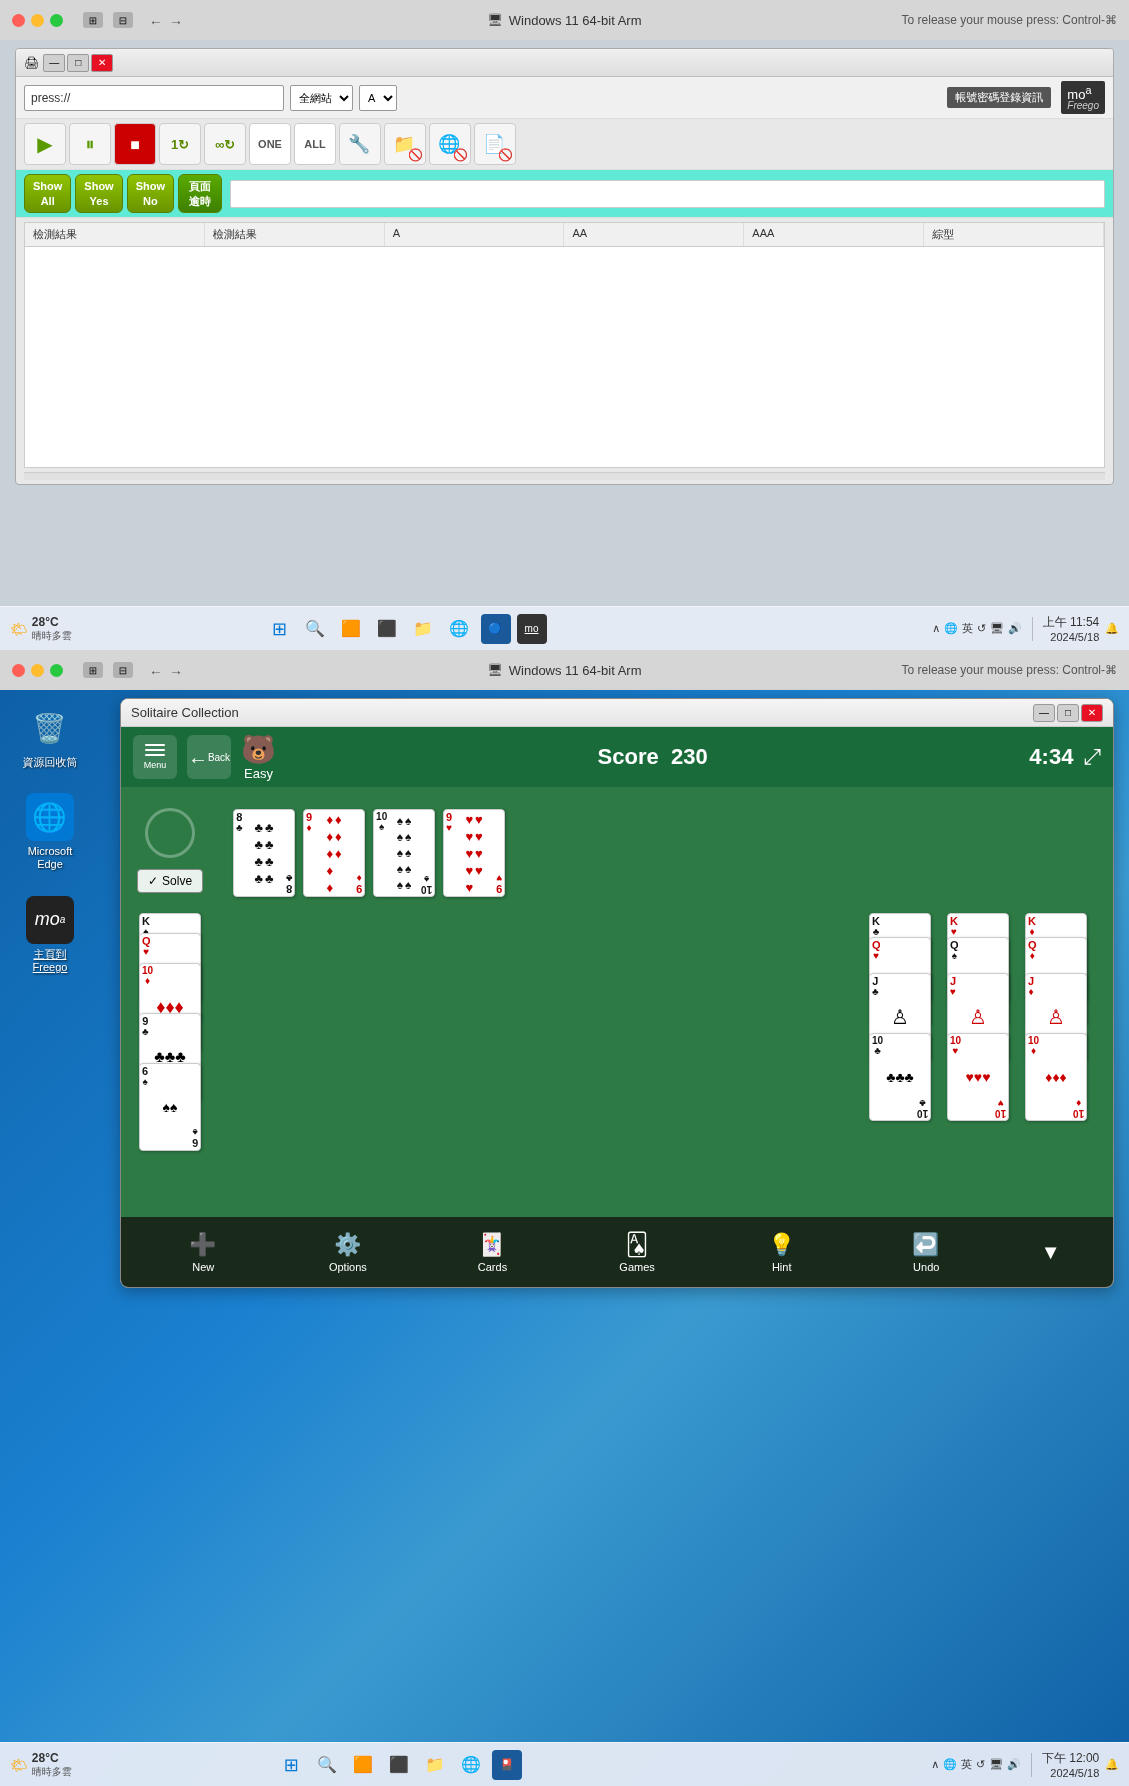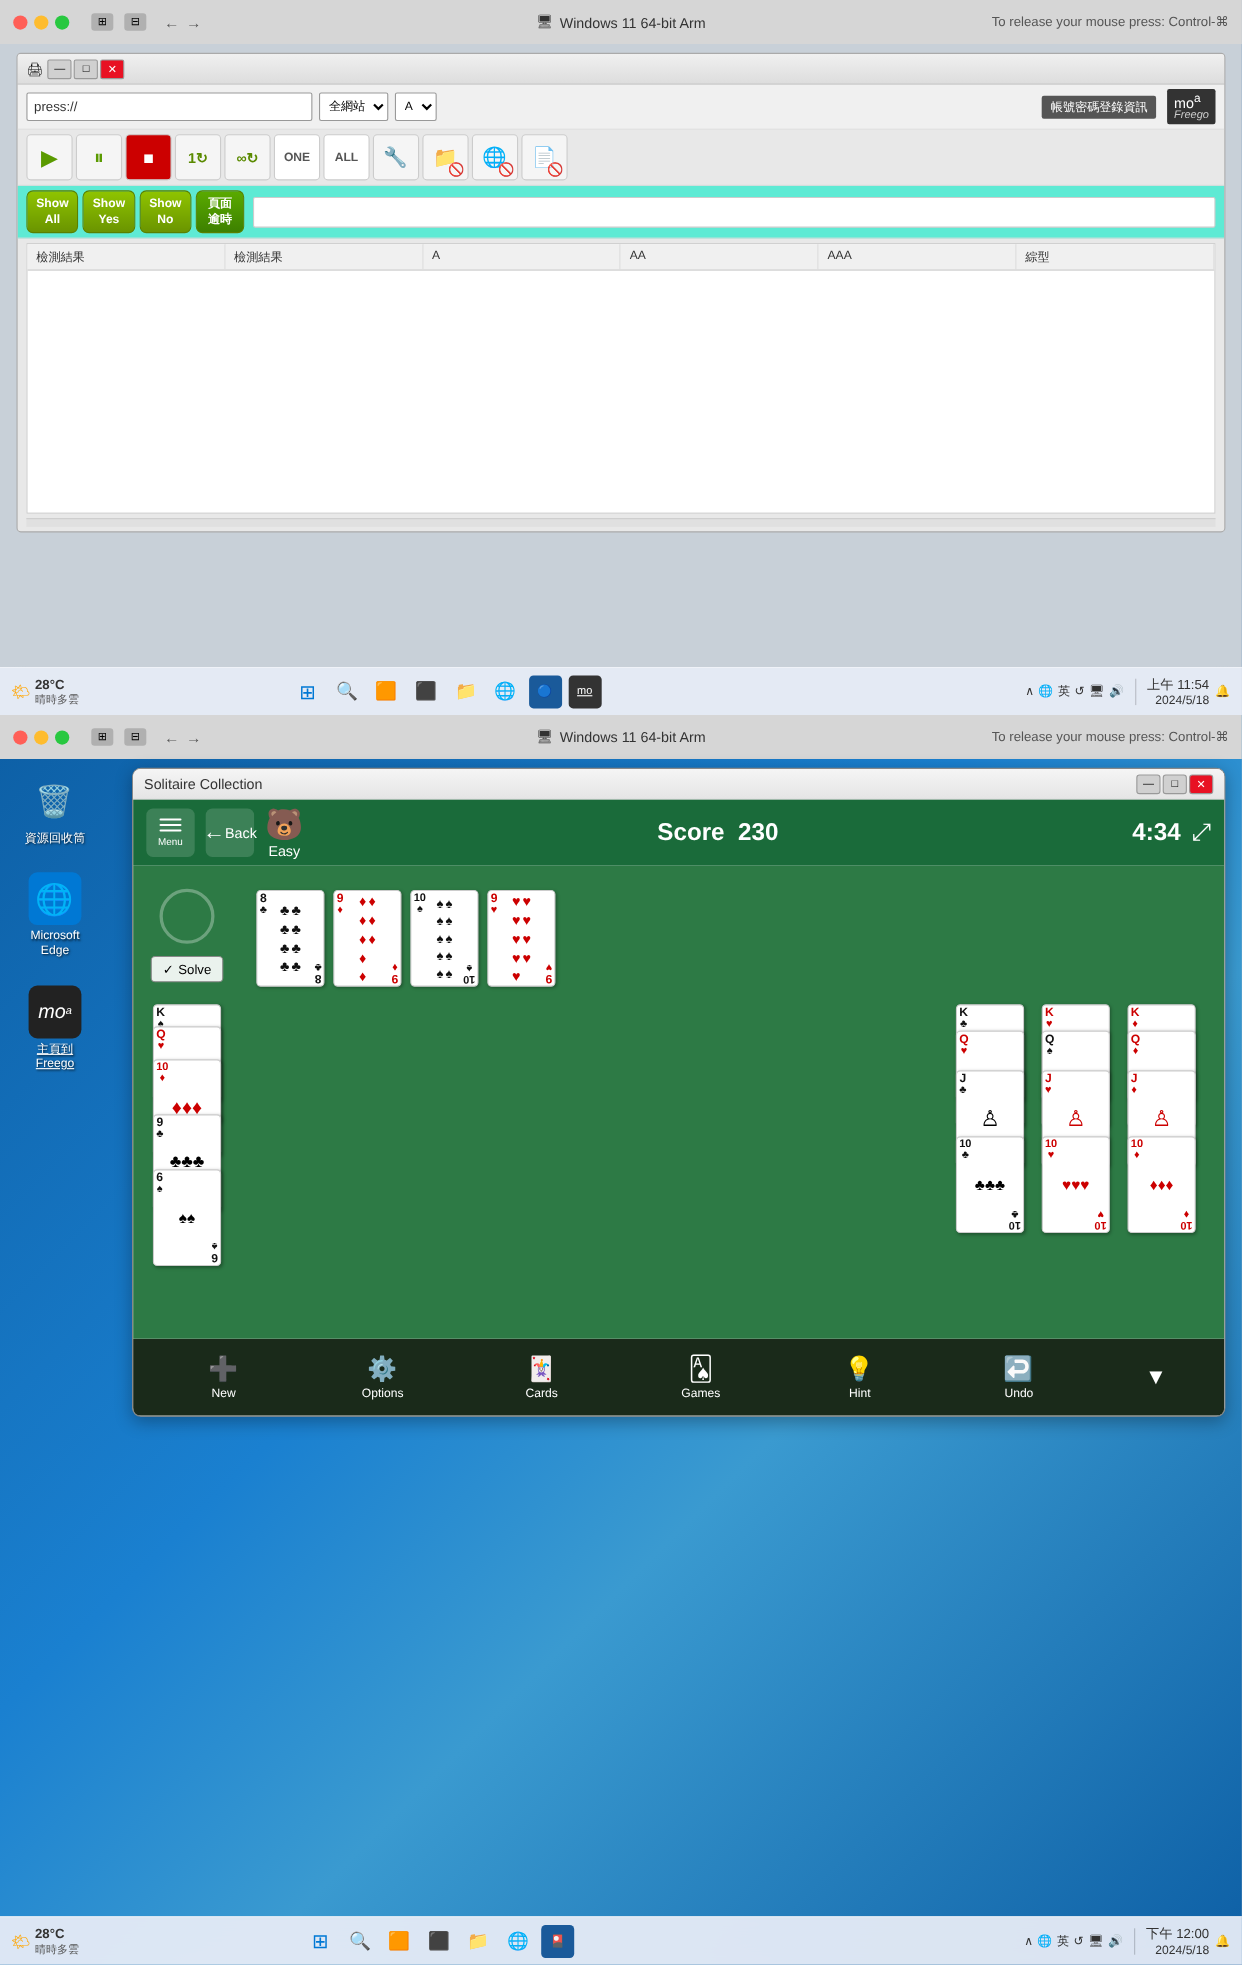--- a/index.html
+++ b/index.html
@@ -531,21 +531,21 @@
 
     <div class="sol-header">
       <div class="sol-menu-btn">
         <div class="sol-menu-line"></div>
         <div class="sol-menu-line"></div>
         <div class="sol-menu-line"></div>
         <span style="font-size:9px;color:white;margin-top:1px;">Menu</span>
       </div>
       <div class="sol-back-btn">
         <span>←</span>
-        <span style="font-size:13px;color:white;">Back</span>
+        <span style="font-size:10px;color:white;">Back</span>
       </div>
       <div style="display:flex;flex-direction:column;align-items:center;">
         <span class="sol-bear">🐻</span>
         <span class="sol-difficulty">Easy</span>
       </div>
       <div class="sol-score-area">
         <span>Score</span>&nbsp;
         <span>230</span>
       </div>
       <div class="sol-timer">4:34</div>

